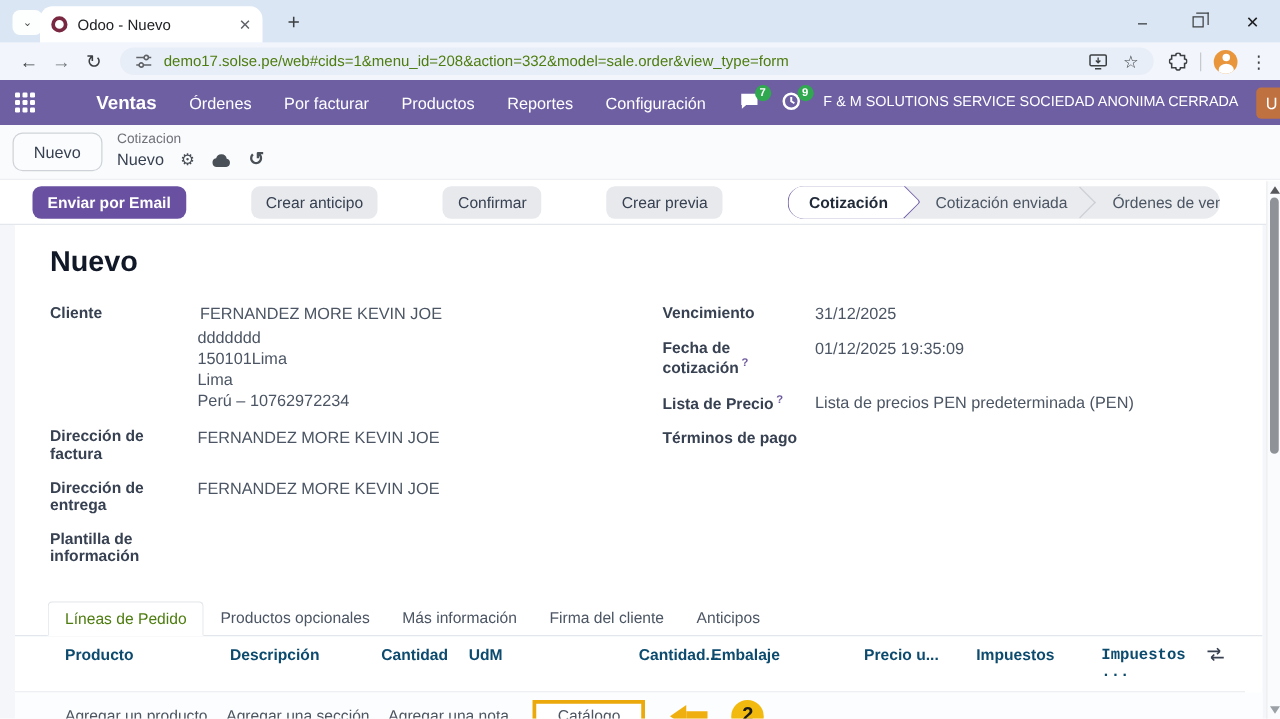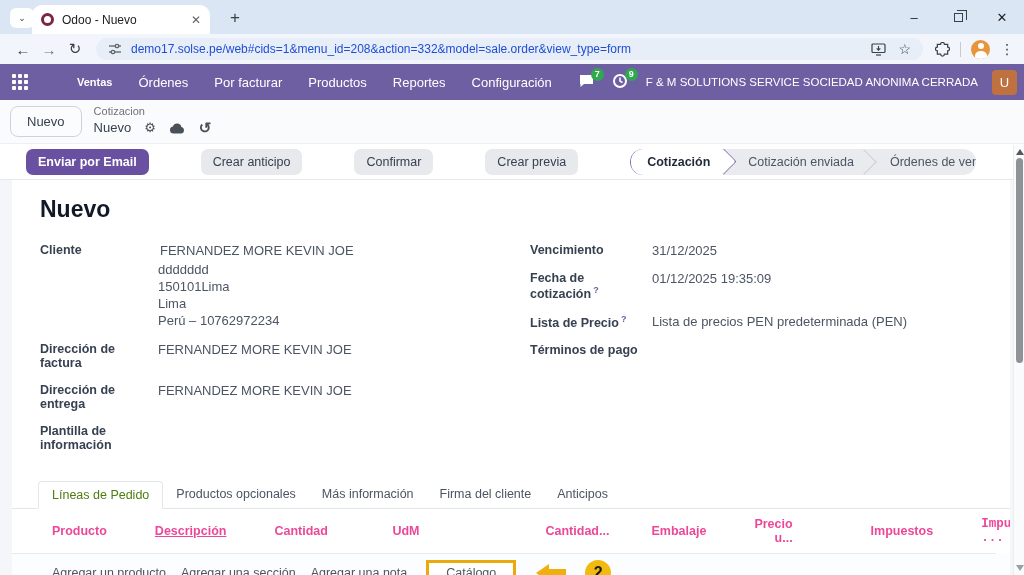--- a/index.html
+++ b/index.html
@@ -17,34 +17,34 @@
   .wincontrols { position:absolute; right:0; top:0; height:34px; display:flex; }
   .winbtn { width:44px; height:34px; display:flex; align-items:center; justify-content:center; color:#202124; font-size:13px; }
   .restore-ic { width:9px; height:9px; border:1.2px solid #3c4043; position:relative; background:#dbe6f5; }
   .restore-ic::before { content:""; position:absolute; top:-4px; left:2px; width:9px; height:9px; border:1.2px solid #3c4043; border-bottom:none; border-left:none; }
 
   
   .toolbar { height:30px; background:#f2f6fc; display:flex; align-items:center; padding:0 10px; }
   .nav-ic { font-size:15px; color:#3c4043; width:26px; text-align:center; }
   .nav-ic.fwd { color:#70757a; }
   .urlbar { flex:1; height:22px; background:#e8eef7; border-radius:12px; margin:0 8px; display:flex; align-items:center; padding:0 12px; gap:9px; }
-  .url-text { font-size:12px; color:#1d4ed8; white-space:nowrap; overflow:hidden; flex:1; }
+  .url-text { font-size:12px; color:#4d7c0f; white-space:nowrap; overflow:hidden; flex:1; }
   .urlbar .right-ics { display:flex; gap:12px; align-items:center; }
   .tb-right { display:flex; align-items:center; gap:10px; margin-left:4px; }
   .divider { width:1px; height:15px; background:#c6c9ce; }
   .profile-ic { width:19px; height:19px; border-radius:50%; background:#e8953c; position:relative; overflow:hidden; }
   .profile-ic::before { content:""; position:absolute; top:3px; left:6.5px; width:6px; height:6px; border-radius:50%; background:#fff; }
   .profile-ic::after { content:""; position:absolute; top:11px; left:3.5px; width:12px; height:9px; border-radius:50% 50% 0 0; background:#fff; }
   .dots { font-size:14px; color:#3c4043; letter-spacing:0; }
 
   
   .odoo-nav { height:36px; background:#6e5fa3; display:flex; align-items:center; padding:0 12px; color:#fff; }
   .grid-ic { width:17px; height:17px; display:grid; grid-template-columns:repeat(3,4px); grid-template-rows:repeat(3,4px); gap:2px; margin-right:12px; }
   .grid-ic span { background:#fff; border-radius:1px; }
-  .app-name { font-size:11px; font-weight:bold; margin-right:26px;margin-left:37px; }
+  .app-name { font-size:15px; font-weight:bold; margin-right:26px;margin-left:37px; }
   .nav-item { font-size:13px; margin-right:26px; white-space:nowrap; }
   .nav-right { margin-left:auto; display:flex; align-items:center; gap:14px; }
   .icbadge { position:relative; width:20px; height:18px; }
   .badge { position:absolute; top:-5px; right:-6px; background:#2fa84f; color:#fff; border-radius:8px; min-width:13px; height:13px; line-height:13px; font-size:9px; text-align:center; padding:0 2px; font-weight:bold; }
   .company { font-size:11.5px; white-space:nowrap; }
   .user-avatar { width:25px; height:25px; border-radius:4px; background:#bf7140; color:#fff; font-size:13px; display:flex; align-items:center; justify-content:center; }
 
   
   .control-panel { height:44px; background:#fafbfc; display:flex; align-items:center; padding:0 10px; gap:12px; border-bottom:1px solid #edeff2; }
   .btn-new { padding:7px 16px; border:1px solid #cfd3d8; border-radius:8px; background:#fbfcfd; font-size:13px; color:#374151; font-weight:500; }
@@ -78,23 +78,23 @@
   .fvalue { font-size:13px; color:#4b5563; }
   .addr { line-height:17px; margin-top:3px; }
   .help-sup { color:#6d5a9e; font-size:9px; vertical-align:super; margin-left:2px; }
 
   
   .tabs { display:flex; border-bottom:1px solid #e3e6ea; padding-left:26px; margin-top:16px; }
   .ntab { padding:6px 13px; font-size:12.5px; color:#4b5563; white-space:nowrap; }
   .ntab.active { background:#fff; border:1px solid #e3e6ea; border-bottom:1px solid #fff; margin-bottom:-1px; border-radius:4px 4px 0 0; color:#4d7c0f; font-weight:500; }
 
   
-  .ol-header { display:flex; align-items:center; padding:8px 0; border-bottom:1px solid #e8eaee; margin-right:14px; font-weight:bold; font-size:12.5px; color:#ec4899;gap:48px; }
+  .ol-header { display:flex; align-items:flex-start; padding:8px 0; border-bottom:1px solid #e8eaee; margin-right:14px; font-weight:bold; font-size:12.5px; color:#0c4a6e; }
   .c-prod { margin-left:40px; width:132px; }
-  .c-desc { width:136px;text-decoration:underline; }
+  .c-desc { width:121px; }
   .c-qty { width:48px; text-align:right; }
   .c-udm { margin-left:22px; width:58px; }
   .c-qty2 { margin-left:78px; width:58px; }
   .c-emb { width:122px; }
   .c-price { width:60px; text-align:right; }
   .c-tax { margin-left:30px; width:72px; }
   .c-tax2 { margin-left:auto; width:76px;font-family:Liberation Mono, monospace; }
   .col-opt-ic { margin:0 16px 0 8px; }
 
   .links-row { display:flex; align-items:center; padding:6px 0 6px 40px; background:#fcfdfe; border-bottom:1px solid #eef0f3; gap:15px; }

